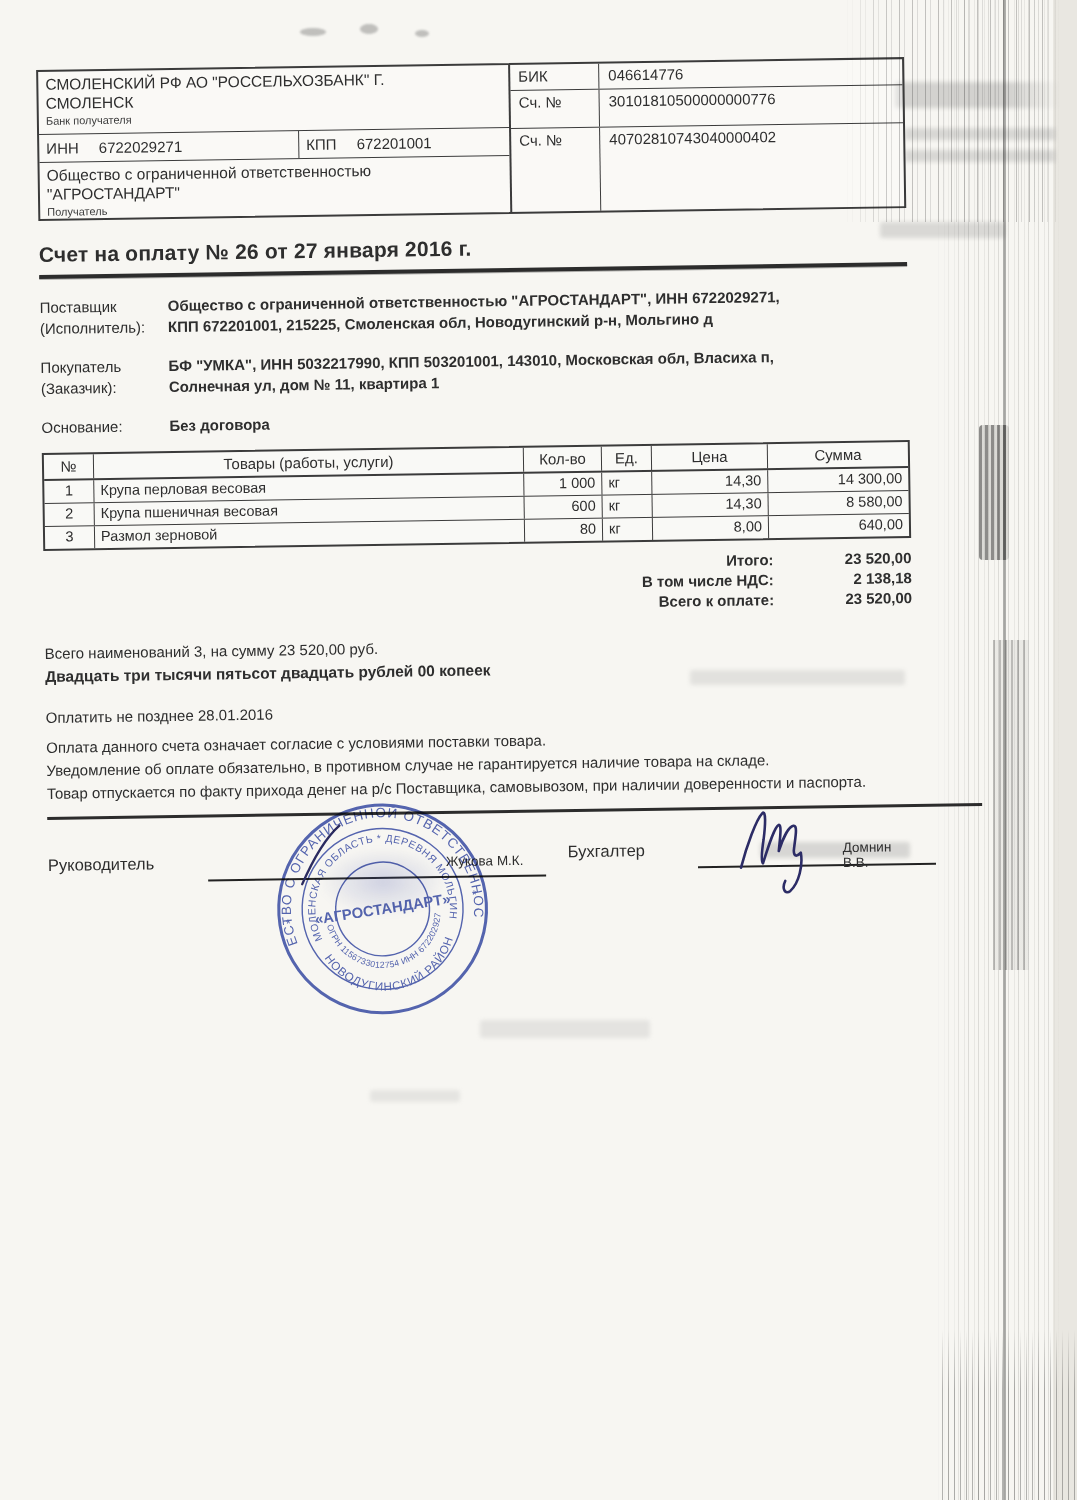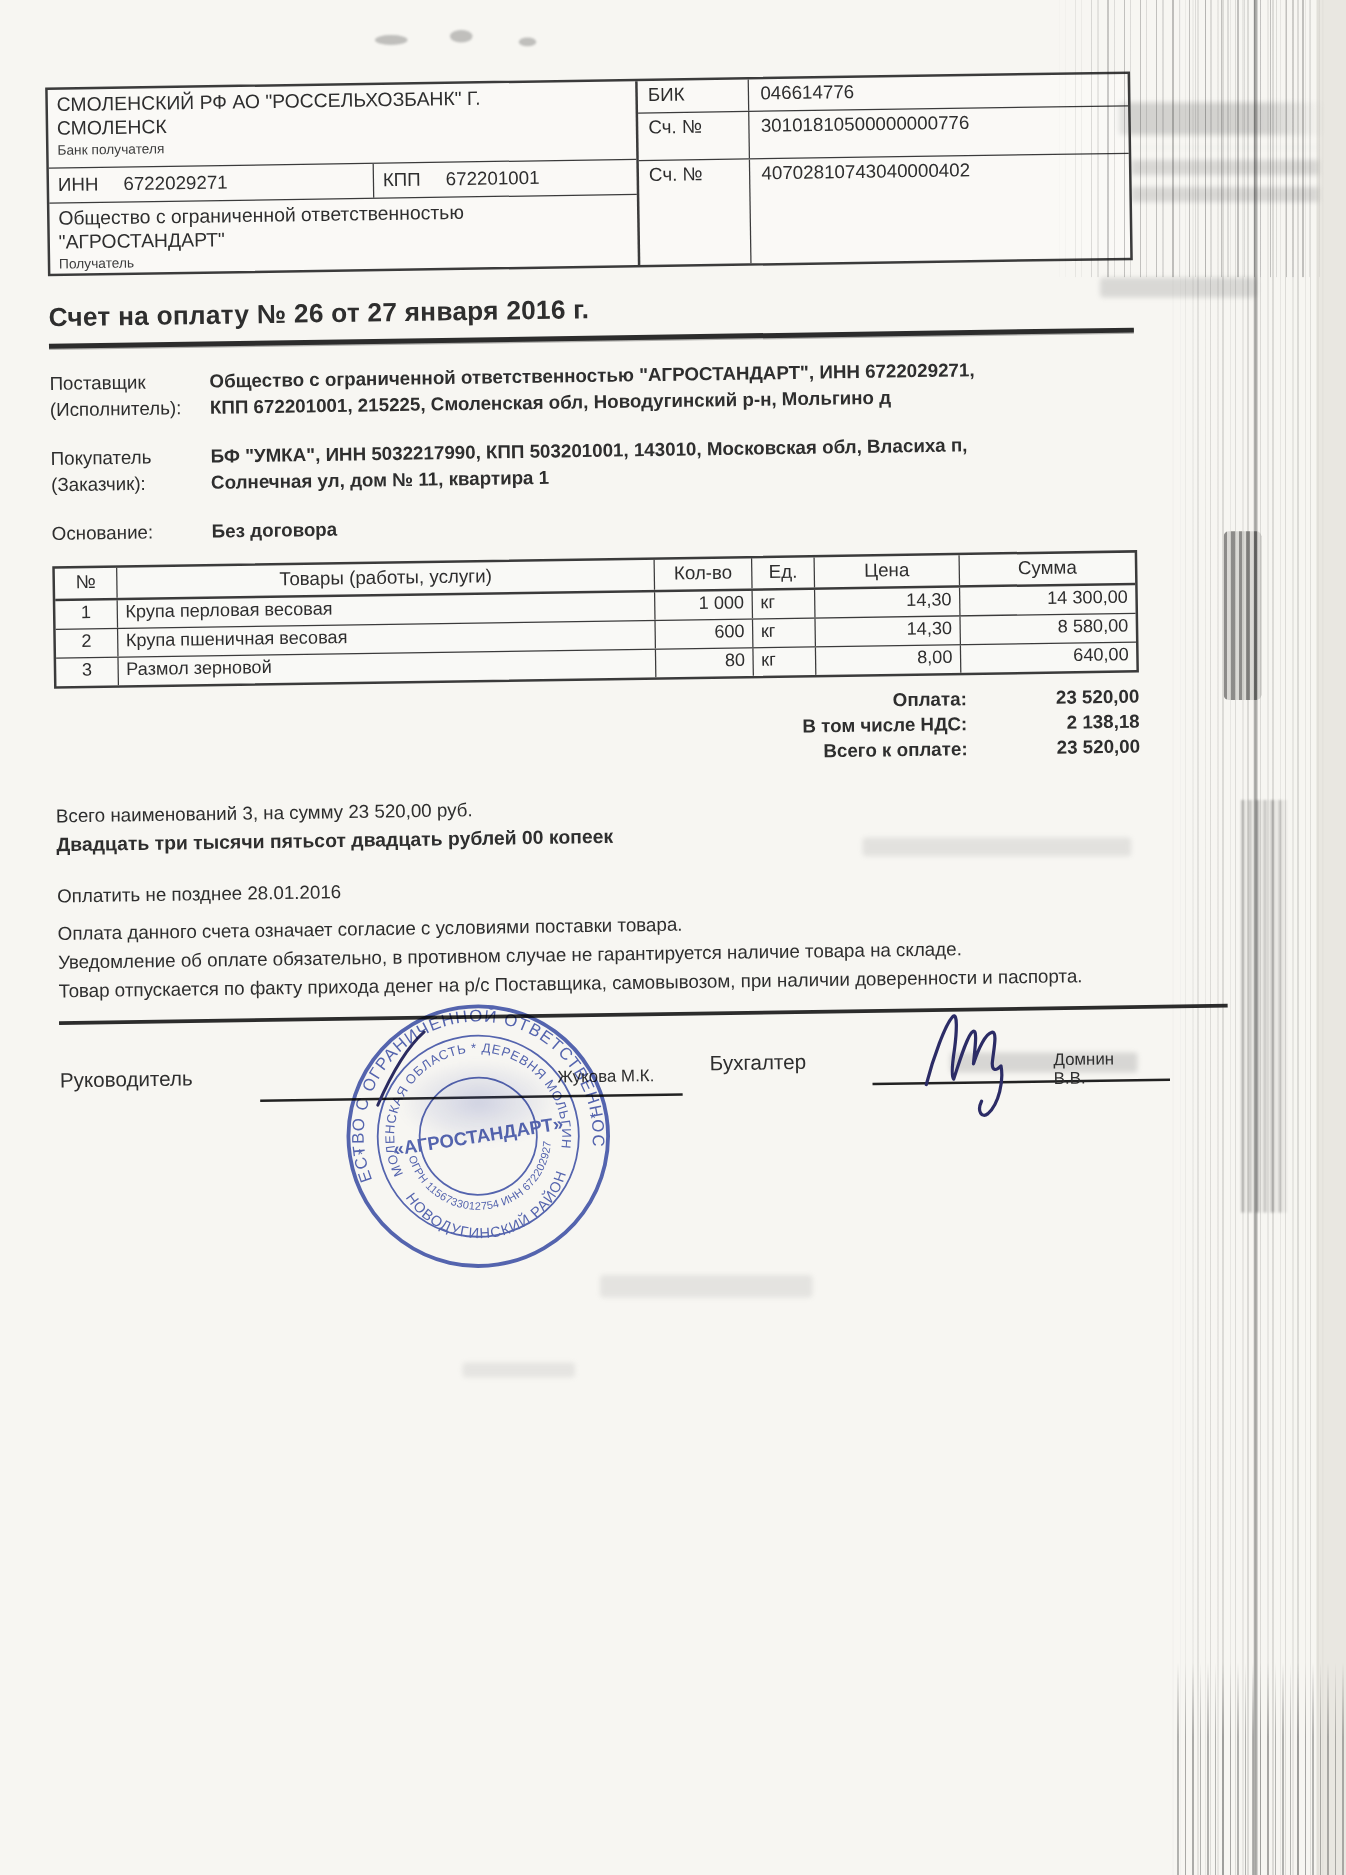--- a/index.html
+++ b/index.html
@@ -243,21 +243,21 @@
       <div>Размол зерновой</div>
       <div class="c-right">80</div>
       <div>кг</div>
       <div class="c-right">8,00</div>
       <div class="c-right">640,00</div>
     </div>
   </div>
 
   <div class="totals">
     <div class="t-row">
-      <div class="t-label">Оплата:</div>
+      <div class="t-label">Итого:</div>
       <div class="t-value">23 520,00</div>
     </div>
     <div class="t-row">
       <div class="t-label">В том числе НДС:</div>
       <div class="t-value">2 138,18</div>
     </div>
     <div class="t-row">
       <div class="t-label">Всего к оплате:</div>
       <div class="t-value">23 520,00</div>
     </div>

